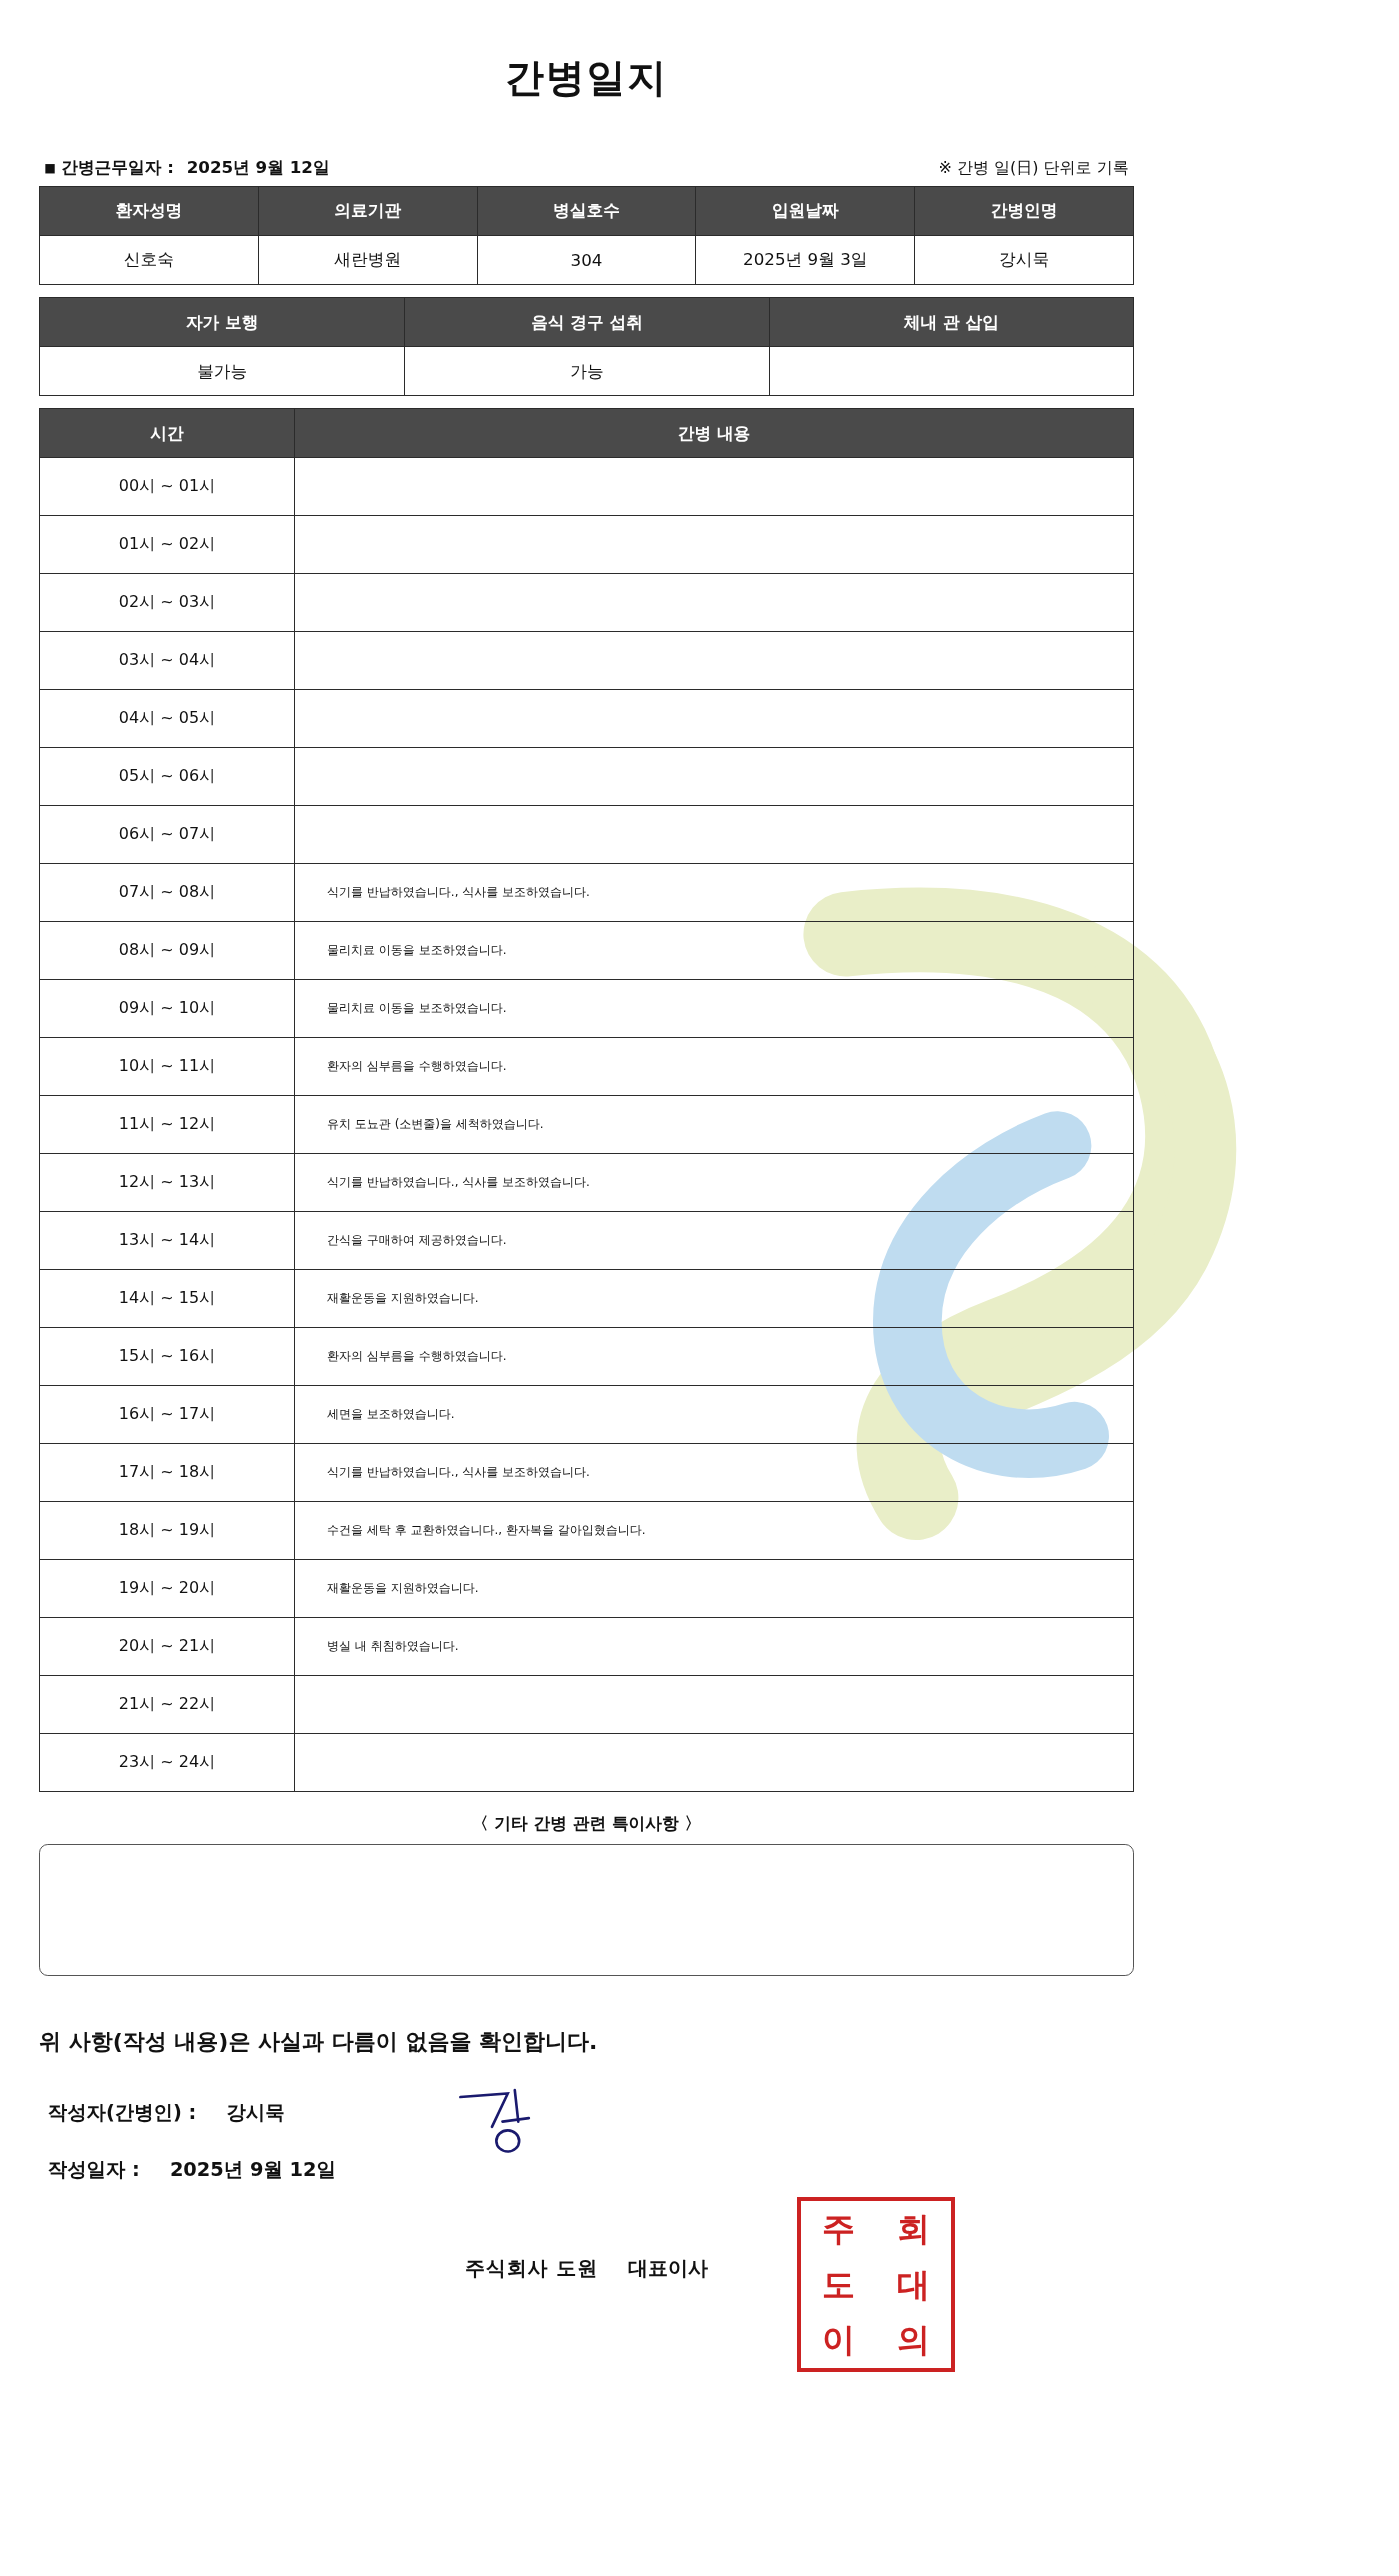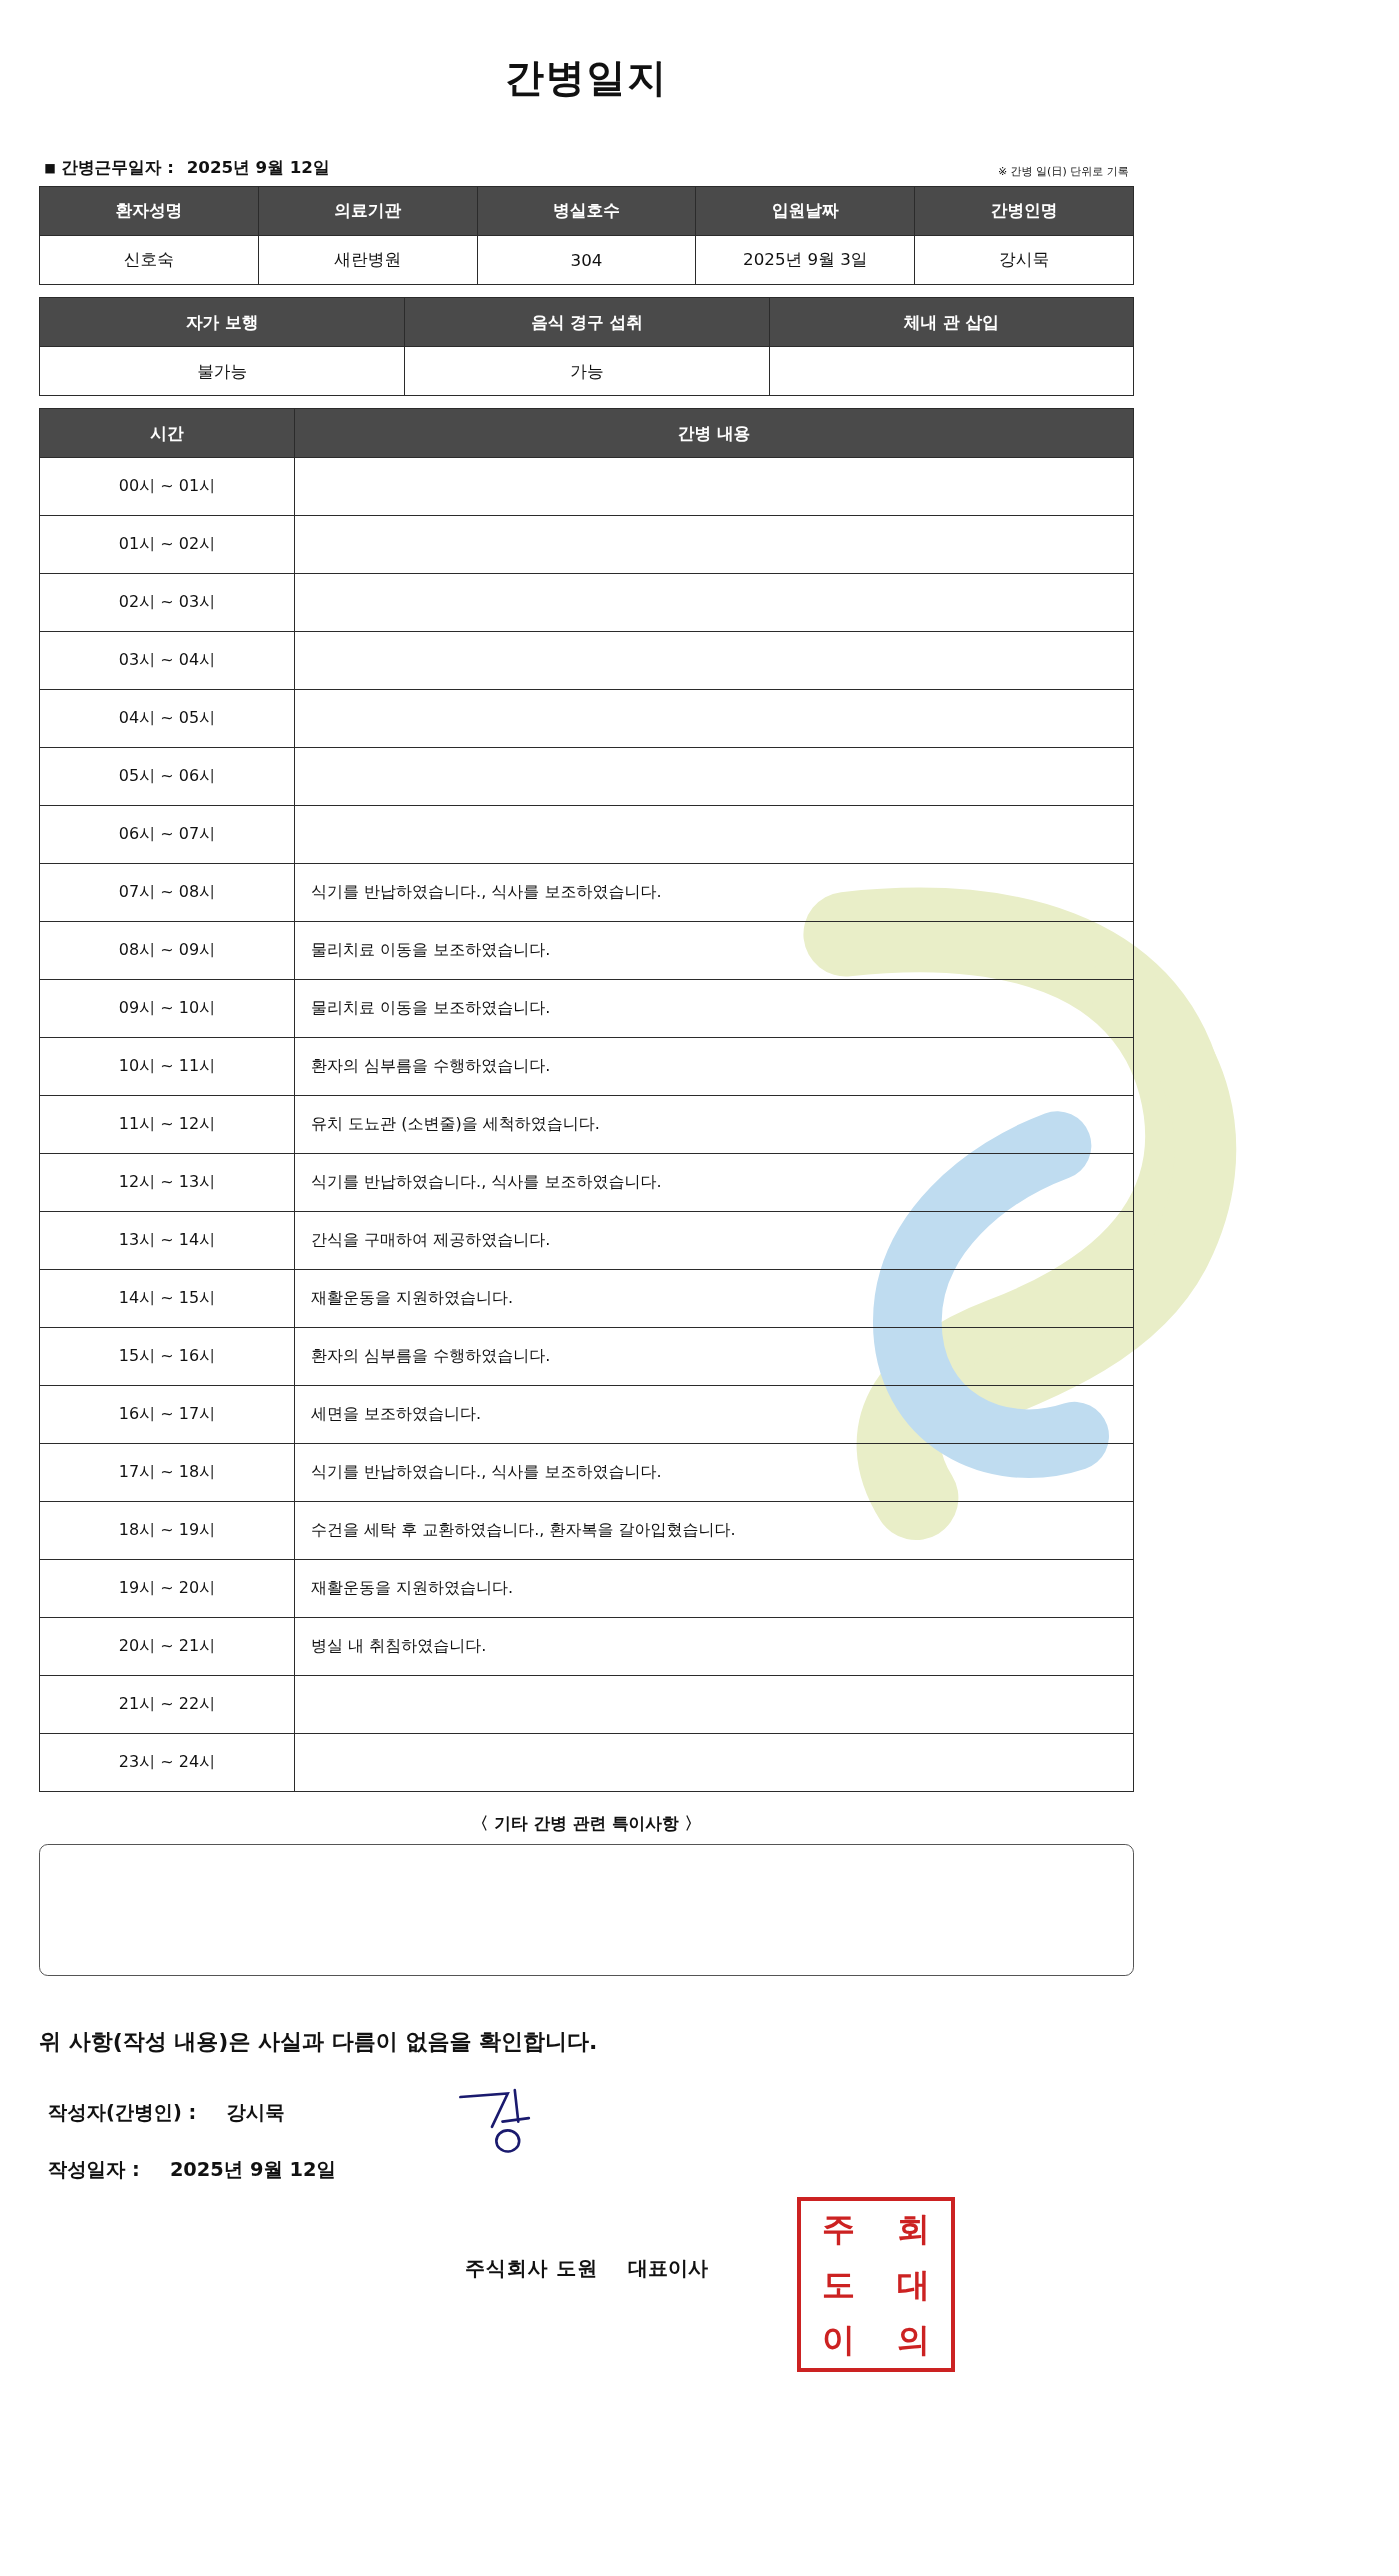--- a/index.html
+++ b/index.html
@@ -51,21 +51,21 @@
     display: flex;
     justify-content: space-between;
     align-items: flex-end;
     margin-top: 42px;
     padding: 0 5.3px 7px 5.3px;
     font-size: 16.7px;
   }
   .meta-left { font-size: 16.7px; font-weight: 600; }
   .meta-left .bullet { font-size: 12.3px; vertical-align: middle; margin-right: 5.3px; }
   .meta-left .val { font-weight: 600; margin-left: 7px; }
-  .meta-right { font-size: 11px; }
+  .meta-right { font-size: 16px; }
 
   table.grid {
     border-collapse: collapse;
     width: 100%;
     table-layout: fixed;
   }
   table.grid th, table.grid td {
     border: 0.9px solid #2b2b2b;
     height: 46px;
     font-size: 16.7px;
@@ -85,22 +85,22 @@
   .tbl-top { margin-bottom: 12.3px; }
   .tbl-mid { margin-bottom: 12.3px; }
 
   .log-table th.time-col { width: 255px; }
   .log-table td.time-cell {
     width: 255px;
     font-size: 16px;
   }
   .log-table td.content-cell {
     text-align: left;
-    padding-left: 16px;
-    font-size: 16px;
+    padding-left: 32px;
+    font-size: 12px;
     height: 55px;
   }
   .log-table td { height: 55px; }
 
   .notes-title {
     text-align: center;
     font-size: 16.7px;
     font-weight: bold;
     margin: 19.4px 0 8.8px 0;
   }

